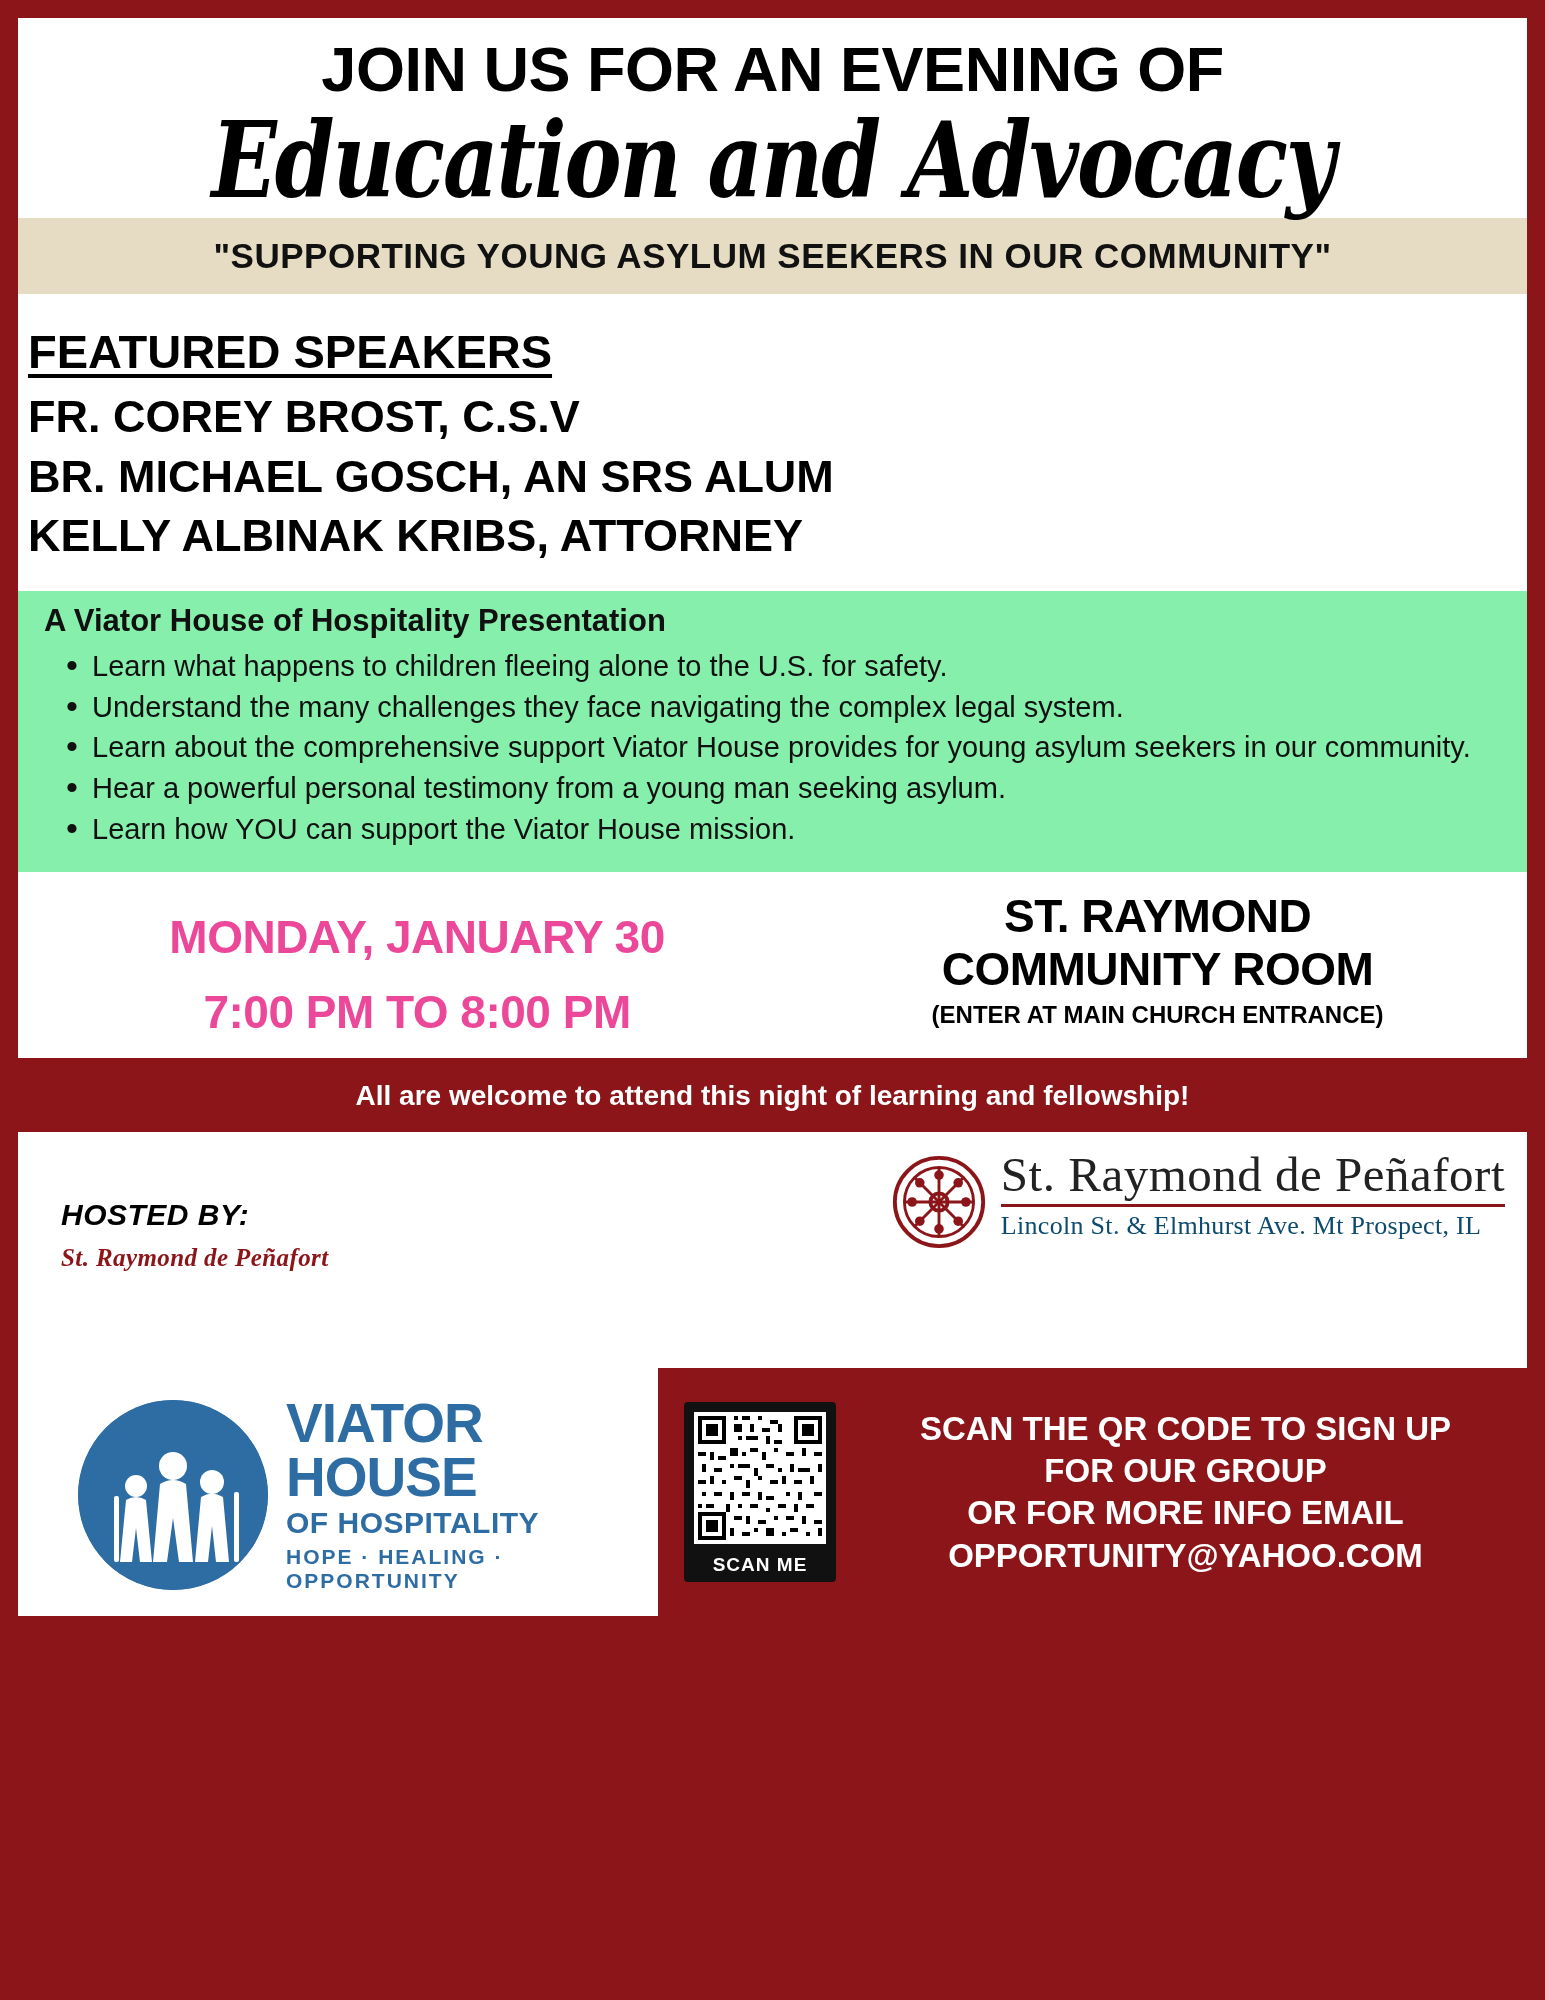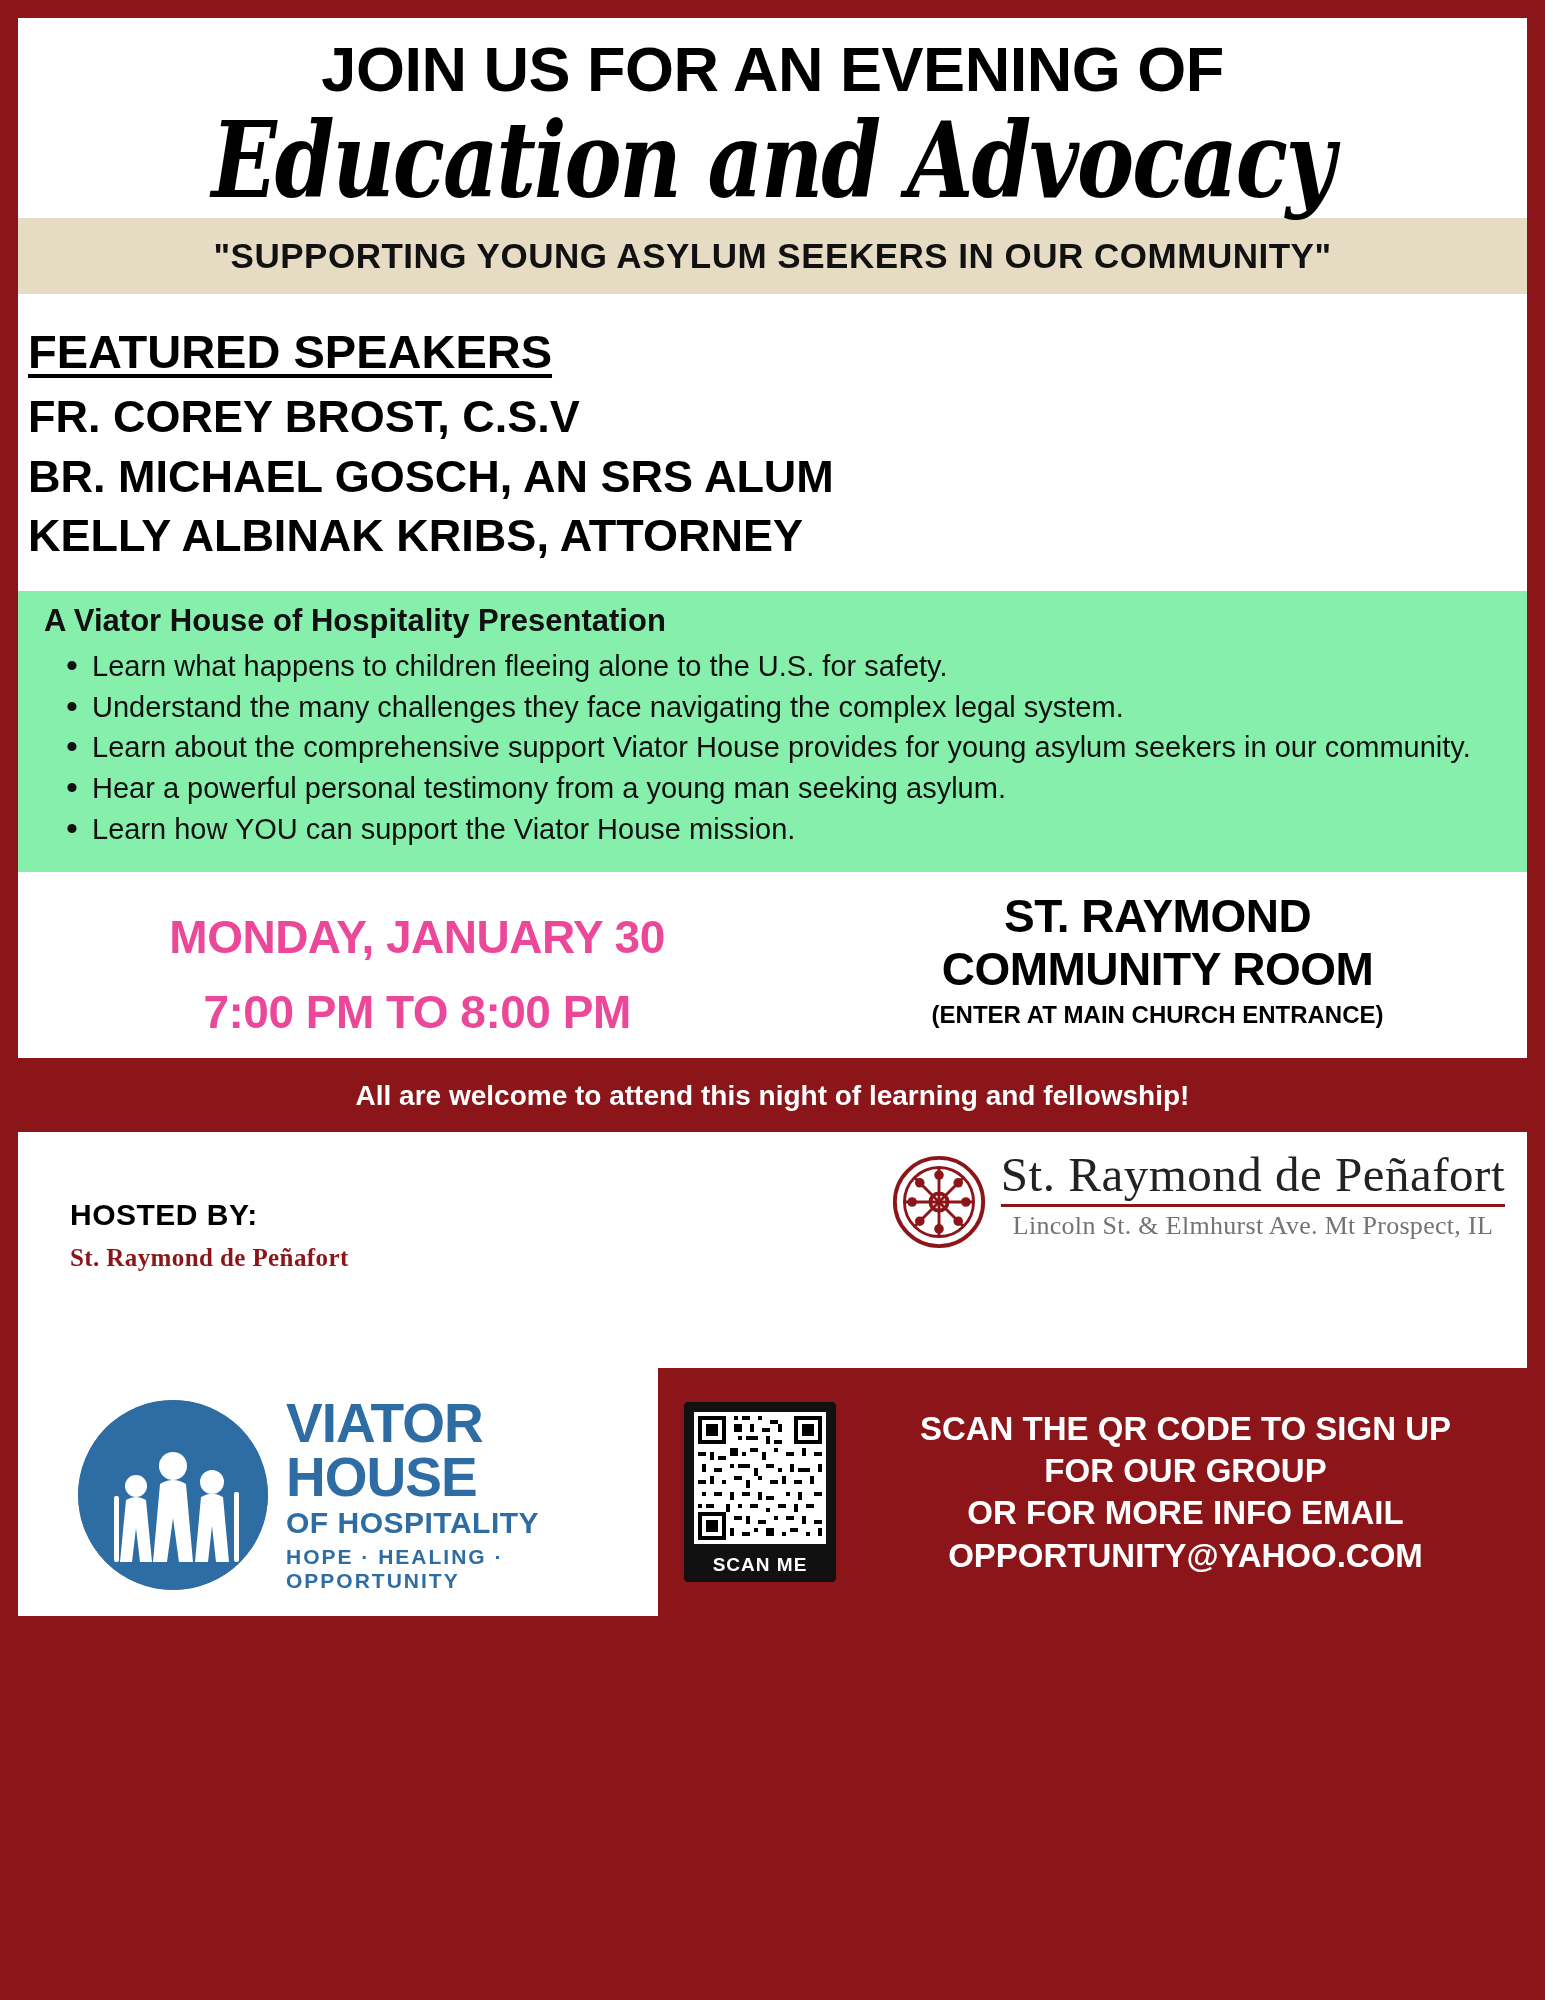--- a/index.html
+++ b/index.html
@@ -157,22 +157,23 @@
 
   
   .hosted-block {
     background: #fff;
     padding: 16px 0 0 0;
     position: relative;
     min-height: 236px;
   }
   .hosted-left {
     position: absolute;
-    left: 52px;
+    left: 43px;
     top: 66px;
+    font-style: italic;
   }
   .hosted-by {
     font-weight: bold;
     font-size: 30px;
     color: #000;
     letter-spacing: 0.5px;
   }
   .host-sub {
     font-family: "Liberation Serif", serif;
     font-weight: bold;
@@ -211,23 +212,22 @@
     line-height: 1.0;
   }
   .church-rule {
     height: 3px;
     background: #8B1518;
     margin: 5px 0 4px 0;
   }
   .church-addr {
     font-family: "Liberation Serif", serif;
     font-size: 26px;
-    color: #737373;
+    color: #0c4a6e;
     letter-spacing: 0.3px;
-    text-align: center;
   }
 
   
   .bottom-area {
     display: flex;
     align-items: flex-start;
     background: #fff;
     height: 248px;
   }
   .viator {

